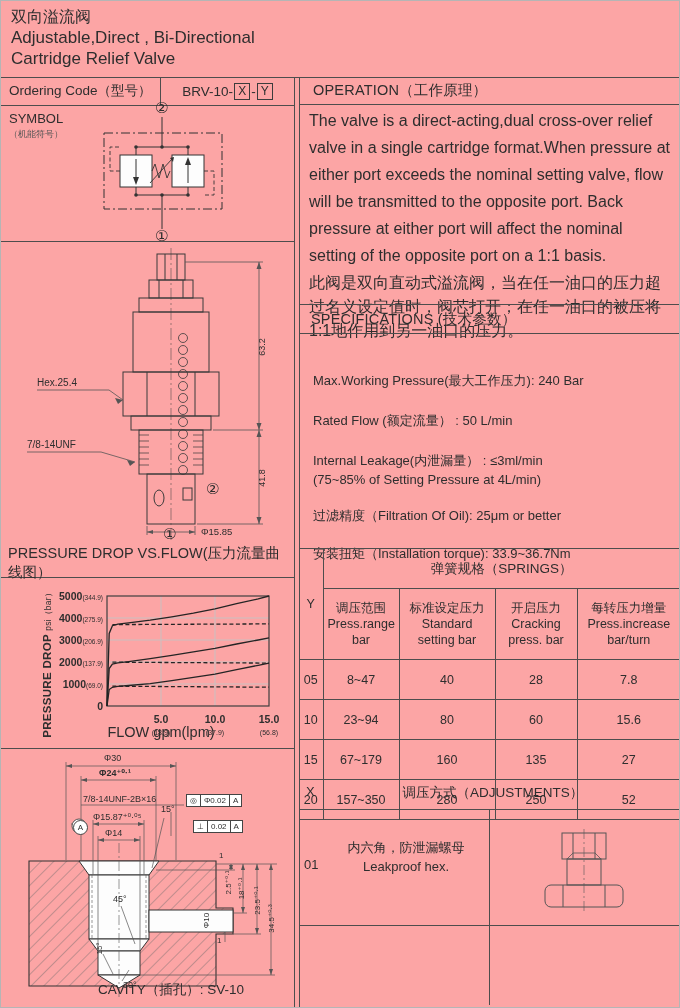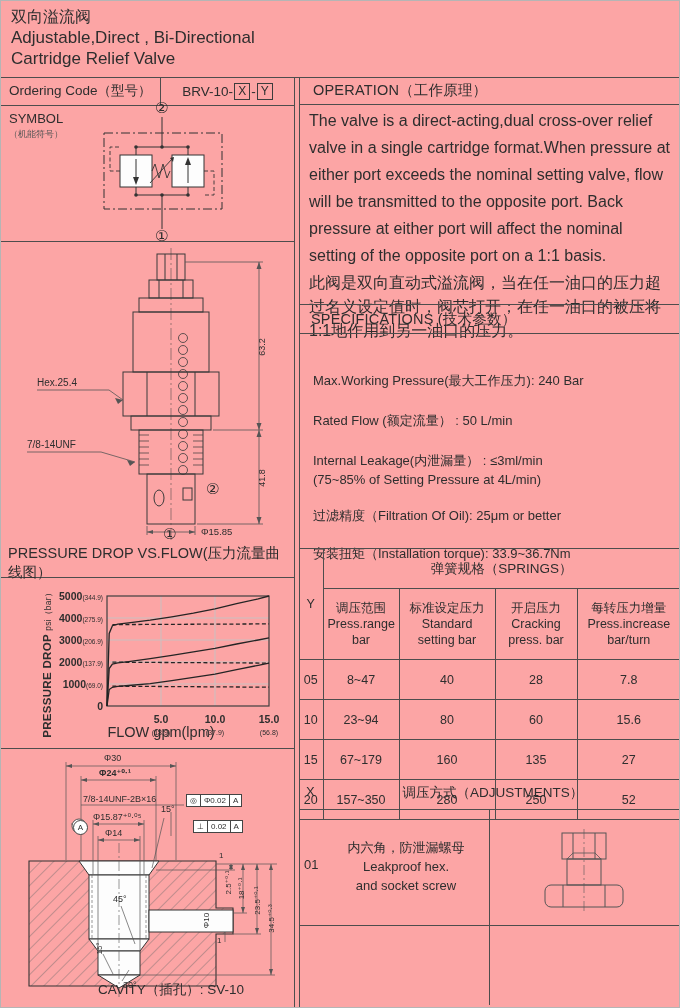--- a/index.html
+++ b/index.html
@@ -444,21 +444,20 @@
   <div class="adj">
     <div class="adj-head">
       <div class="adj-x">X</div>
       <div class="adj-title">调压方式（ADJUSTMENTS）</div>
     </div>
     <div class="adj-row">
       <div class="adj-code">01</div>
       <div class="adj-desc">
         <div>内六角，防泄漏螺母</div>
         <div>Leakproof hex.</div>
-        <div>and socket screw</div>
       </div>
       <div class="adj-screw">
         <svg width="110" height="86" viewBox="0 0 110 86">
           <g stroke="#555" stroke-width="1" fill="none">
             <line x1="55" y1="2" x2="55" y2="84" stroke-dasharray="10 3 2 3" stroke-width="0.6"></line>
             <rect x="33" y="6" width="44" height="26"></rect>
             <line x1="44" y1="6" x2="44" y2="32"></line>
             <line x1="66" y1="6" x2="66" y2="32"></line>
             <polyline points="38,32 44,26 66,26 72,32" stroke-width="0.8"></polyline>
             <rect x="38" y="32" width="34" height="26"></rect>

